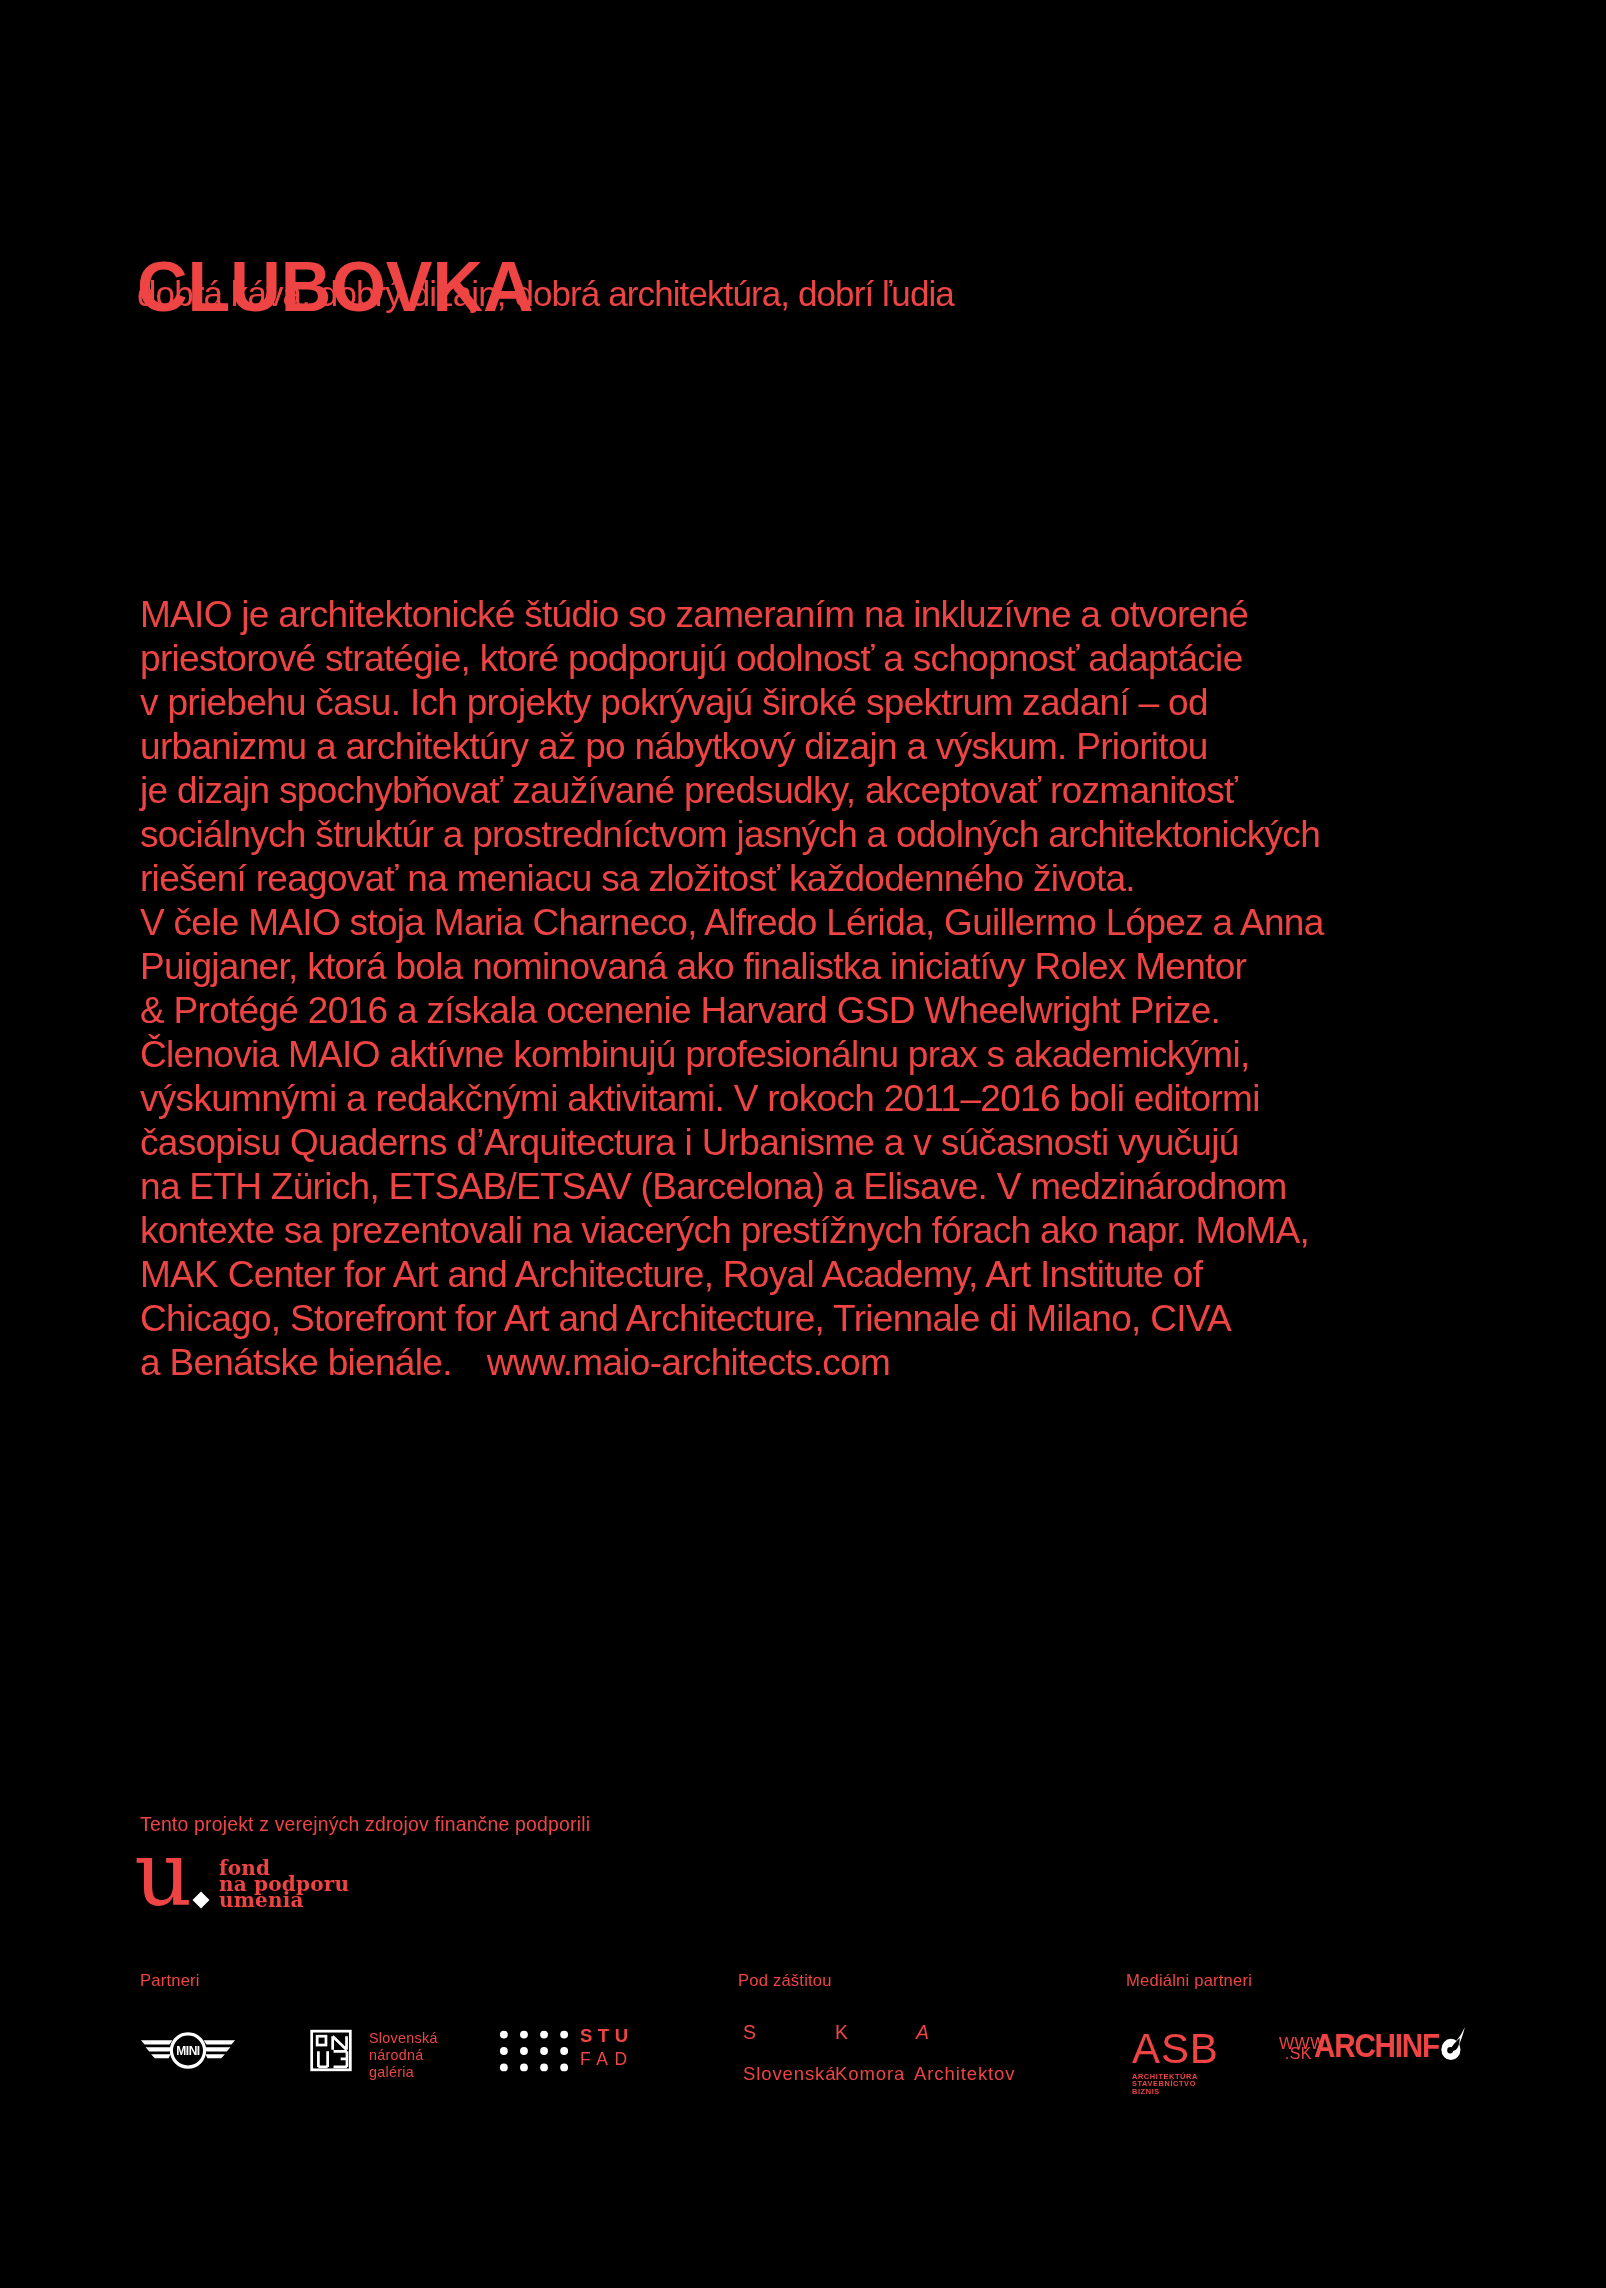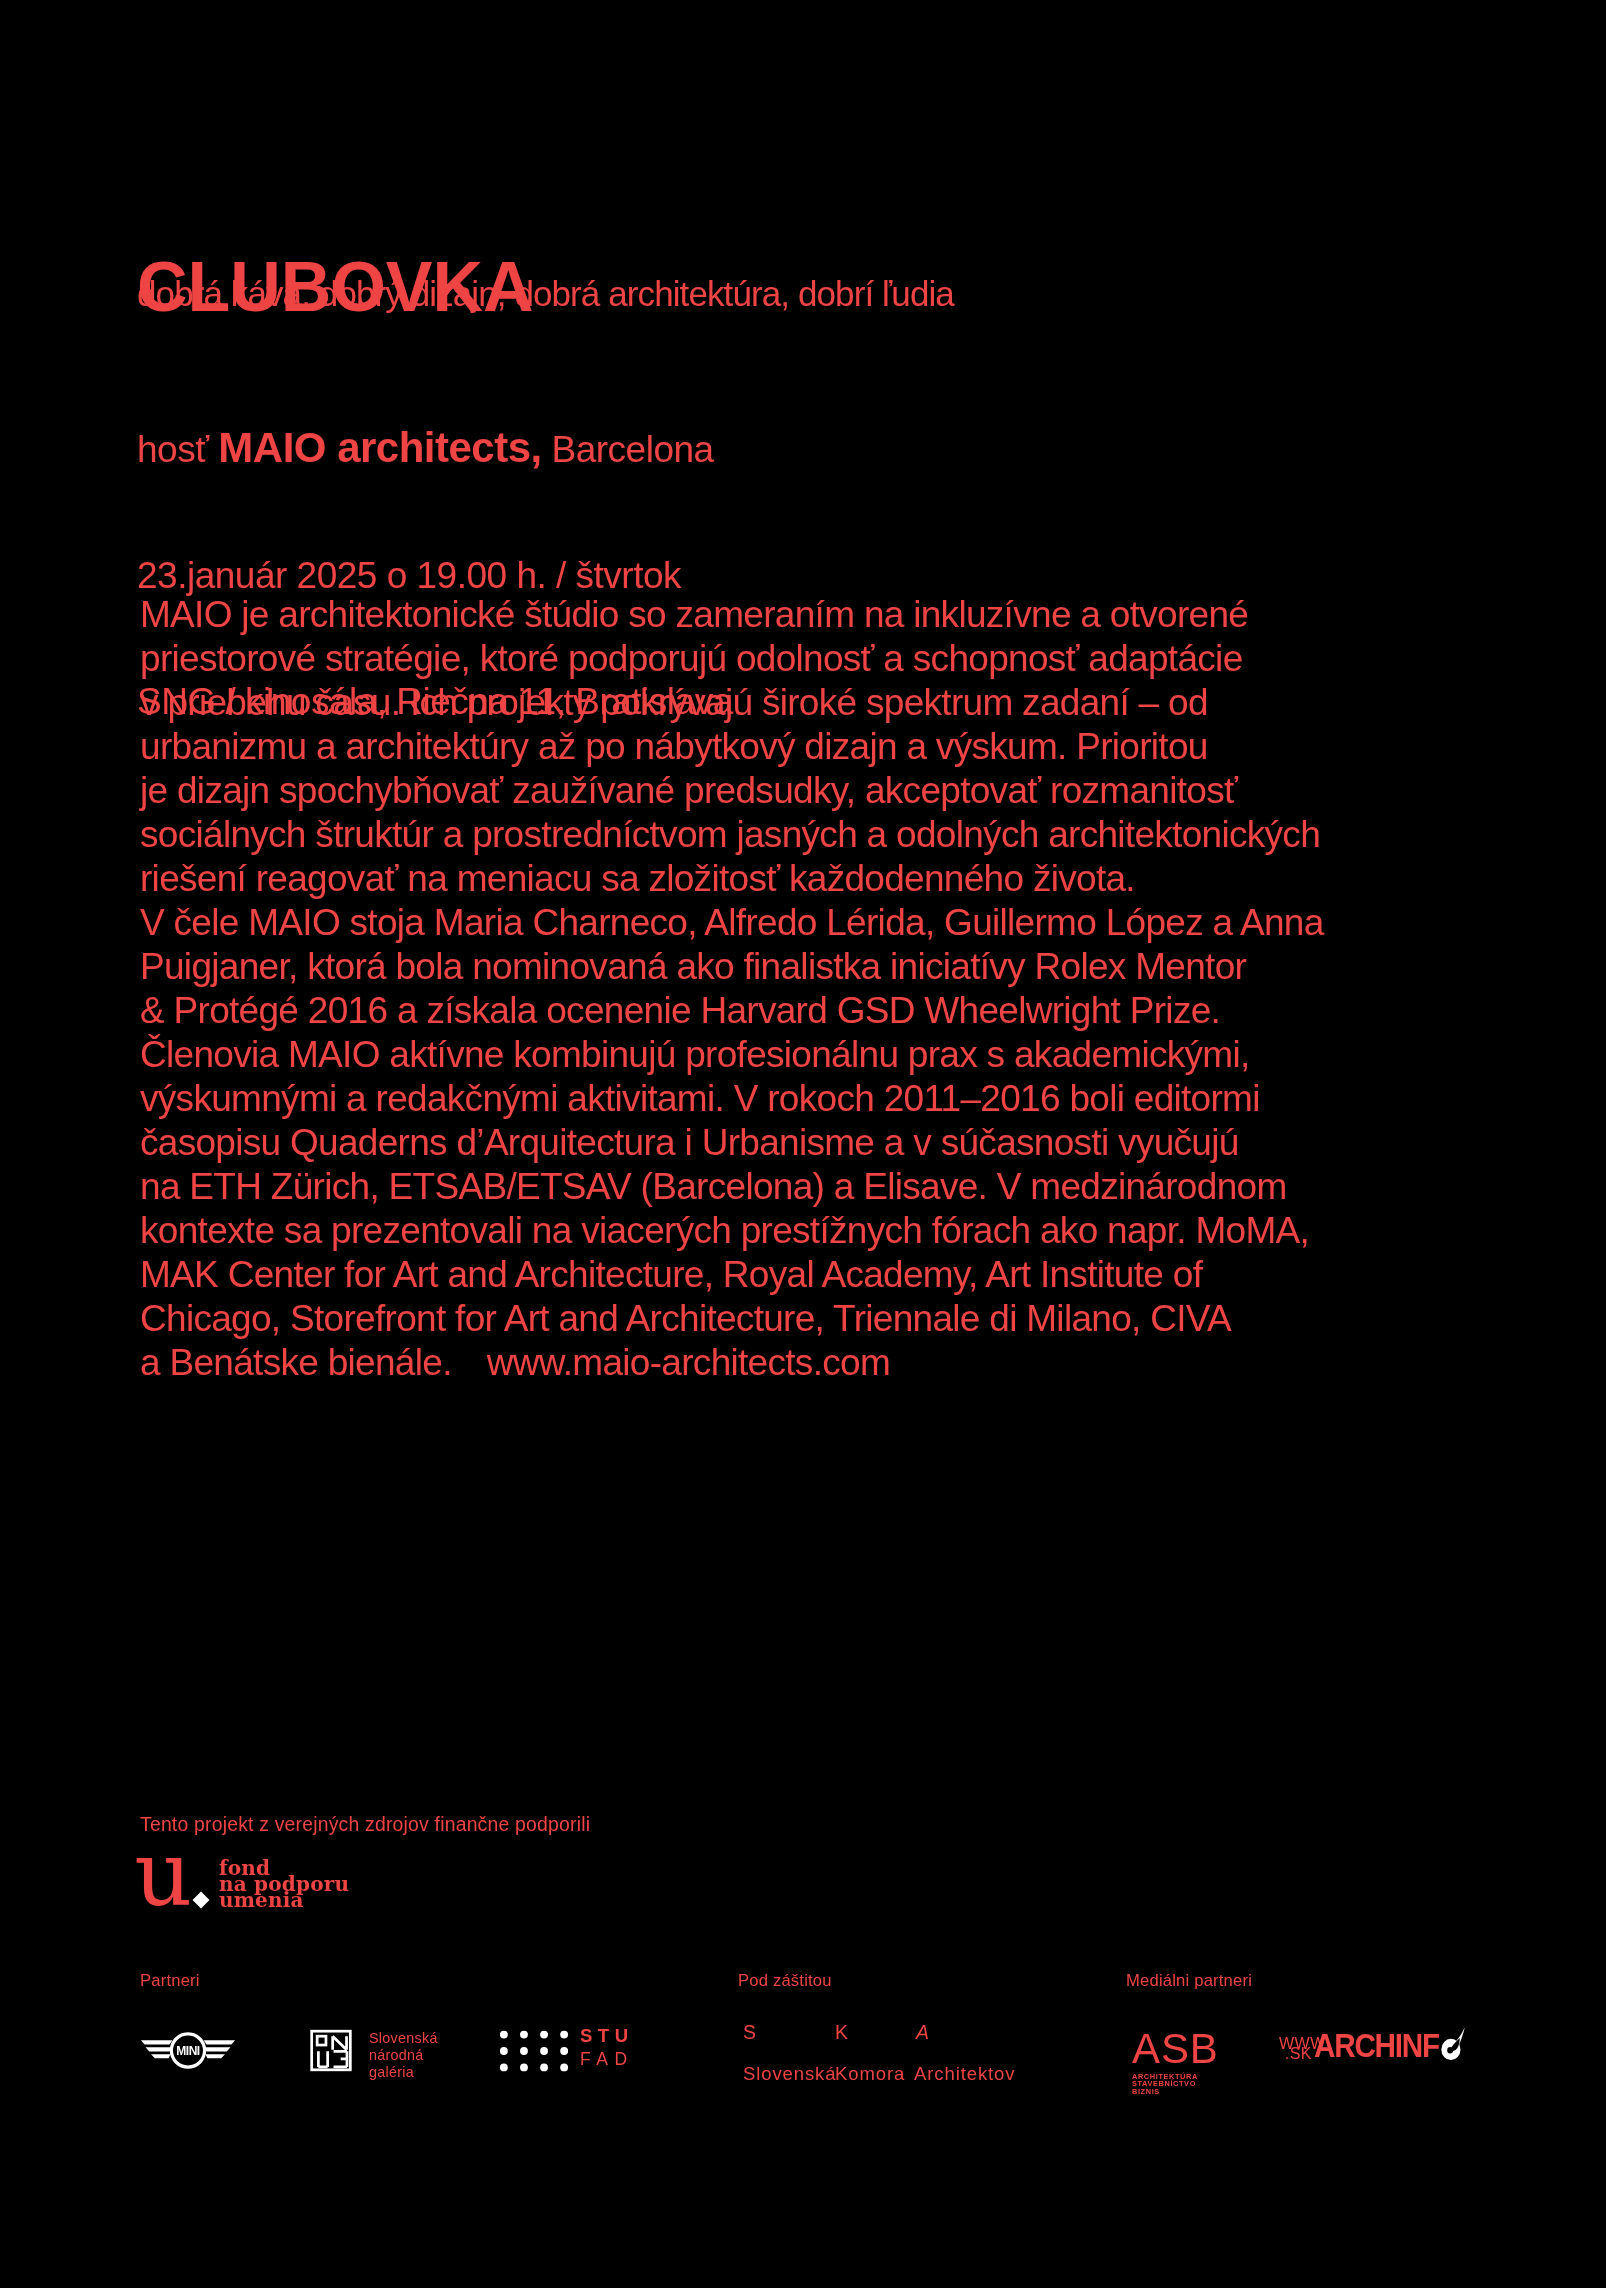--- a/index.html
+++ b/index.html
@@ -57,25 +57,20 @@
   svg text { font-family:"Liberation Sans", sans-serif; }
 </style>
 </head>
 <body>
 
 <div class="poster">
 
   <h1 class="abs title">CLUBOVKA</h1>
   <div class="abs subtitle">dobrá káva, dobrý dizajn, dobrá architektúra, dobrí ľudia</div>
 
-  <div class="abs host">
-    <div><span>hosť </span><span class="bold">MAIO architects,</span><span> Barcelona</span></div>
-    <div>23.január 2025 o 19.00 h. / štvrtok</div>
-    <div>SNG / kinosála, Riečna 11, Bratislava</div>
-  </div>
 
   <div class="abs bodytext">
     <div class="bl">MAIO je architektonické štúdio so zameraním na inkluzívne a otvorené</div>
     <div class="bl">priestorové stratégie, ktoré podporujú odolnosť a schopnosť adaptácie</div>
     <div class="bl">v priebehu času. Ich projekty pokrývajú široké spektrum zadaní – od</div>
     <div class="bl">urbanizmu a architektúry až po nábytkový dizajn a výskum. Prioritou</div>
     <div class="bl">je dizajn spochybňovať zaužívané predsudky, akceptovať rozmanitosť</div>
     <div class="bl">sociálnych štruktúr a prostredníctvom jasných a odolných architektonických</div>
     <div class="bl">riešení reagovať na meniacu sa zložitosť každodenného života.</div>
     <div class="bl">V čele MAIO stoja Maria Charneco, Alfredo Lérida, Guillermo López a Anna</div>

